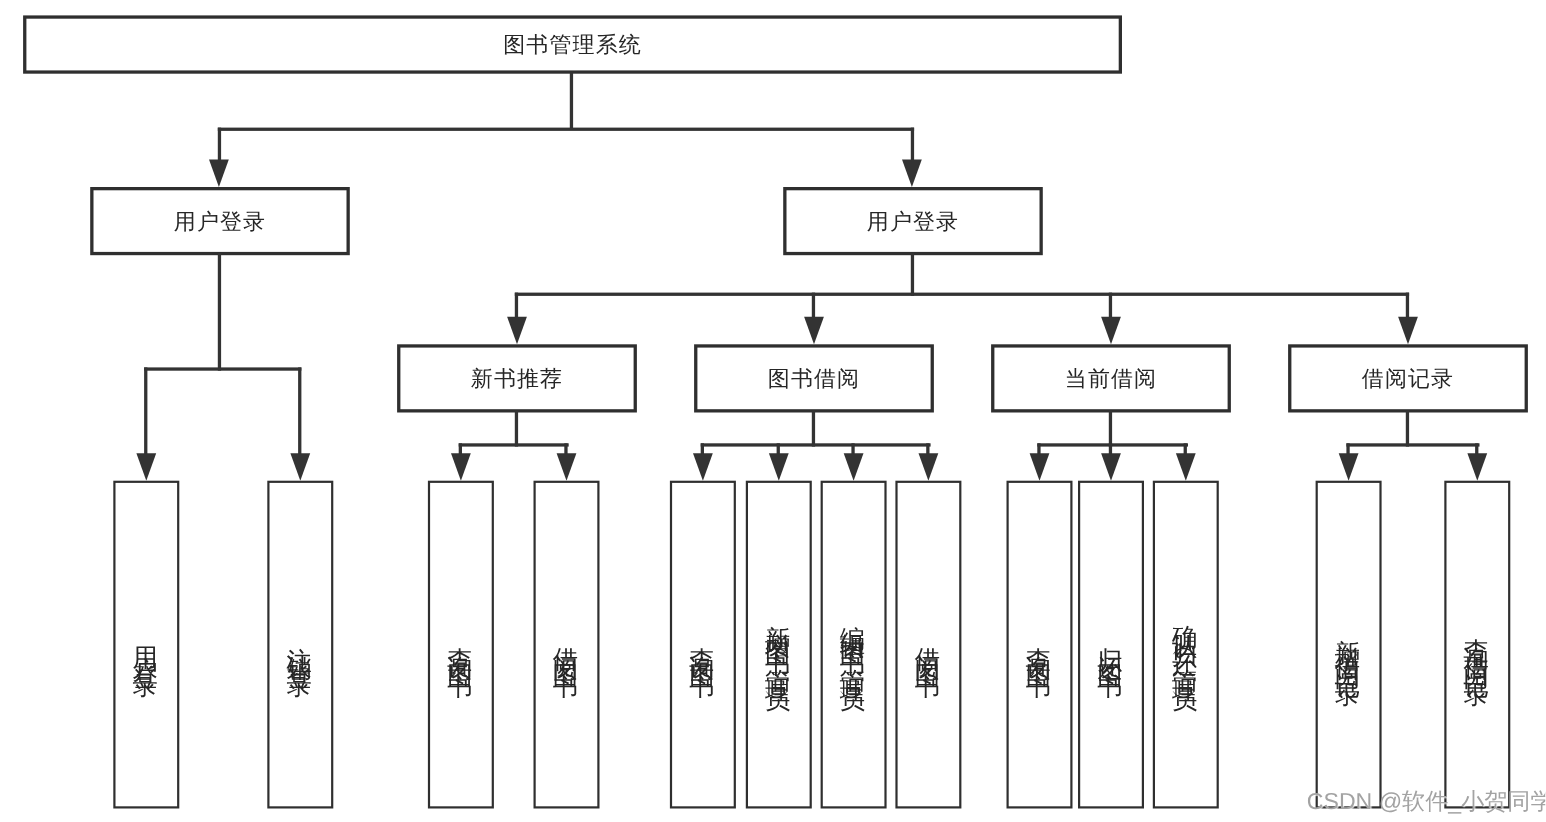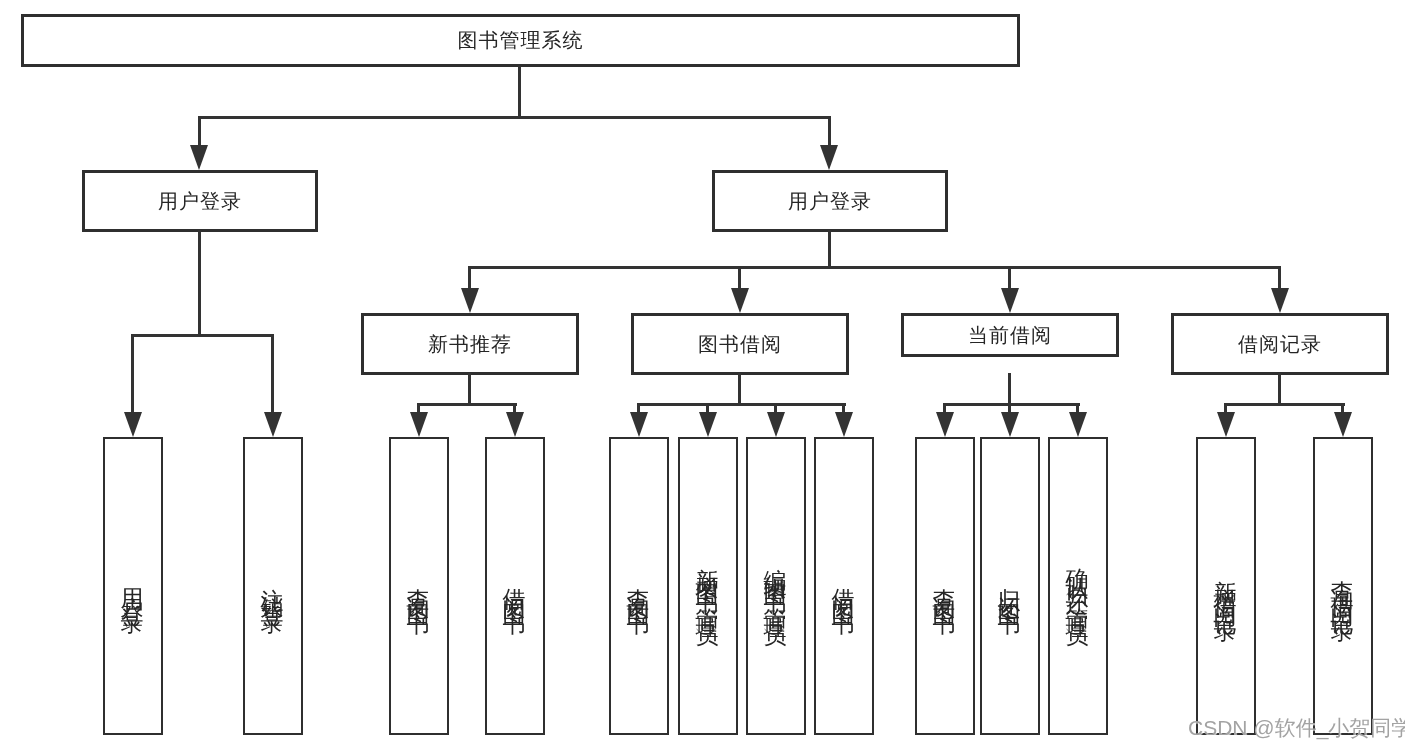--- a/index.html
+++ b/index.html
@@ -67,21 +67,21 @@
   <div class="arrow" style="left:461px;top:288px;"></div>
   <div class="vl" style="left:738px;top:266px;height:24px;"></div>
   <div class="arrow" style="left:731px;top:288px;"></div>
   <div class="vl" style="left:1008px;top:266px;height:24px;"></div>
   <div class="arrow" style="left:1001px;top:288px;"></div>
   <div class="vl" style="left:1278px;top:266px;height:24px;"></div>
   <div class="arrow" style="left:1271px;top:288px;"></div>
 
   <div class="box" style="left:361px;top:313px;width:218px;height:62px;">新书推荐</div>
   <div class="box" style="left:631px;top:313px;width:218px;height:62px;">图书借阅</div>
-  <div class="box" style="left:901px;top:313px;width:218px;height:44px;">当前借阅</div>
+  <div class="box" style="left:901px;top:313px;width:218px;height:62px;">当前借阅</div>
   <div class="box" style="left:1171px;top:313px;width:218px;height:62px;">借阅记录</div>
 
   <div class="vl" style="left:468px;top:373px;height:33px;"></div>
   <div class="hl" style="left:417px;top:403px;width:100px;"></div>
   <div class="vl" style="left:417px;top:403px;height:12px;"></div>
   <div class="arrow" style="left:410px;top:412px;"></div>
   <div class="vl" style="left:513px;top:403px;height:12px;"></div>
   <div class="arrow" style="left:506px;top:412px;"></div>
 
   <div class="vl" style="left:738px;top:373px;height:33px;"></div>

